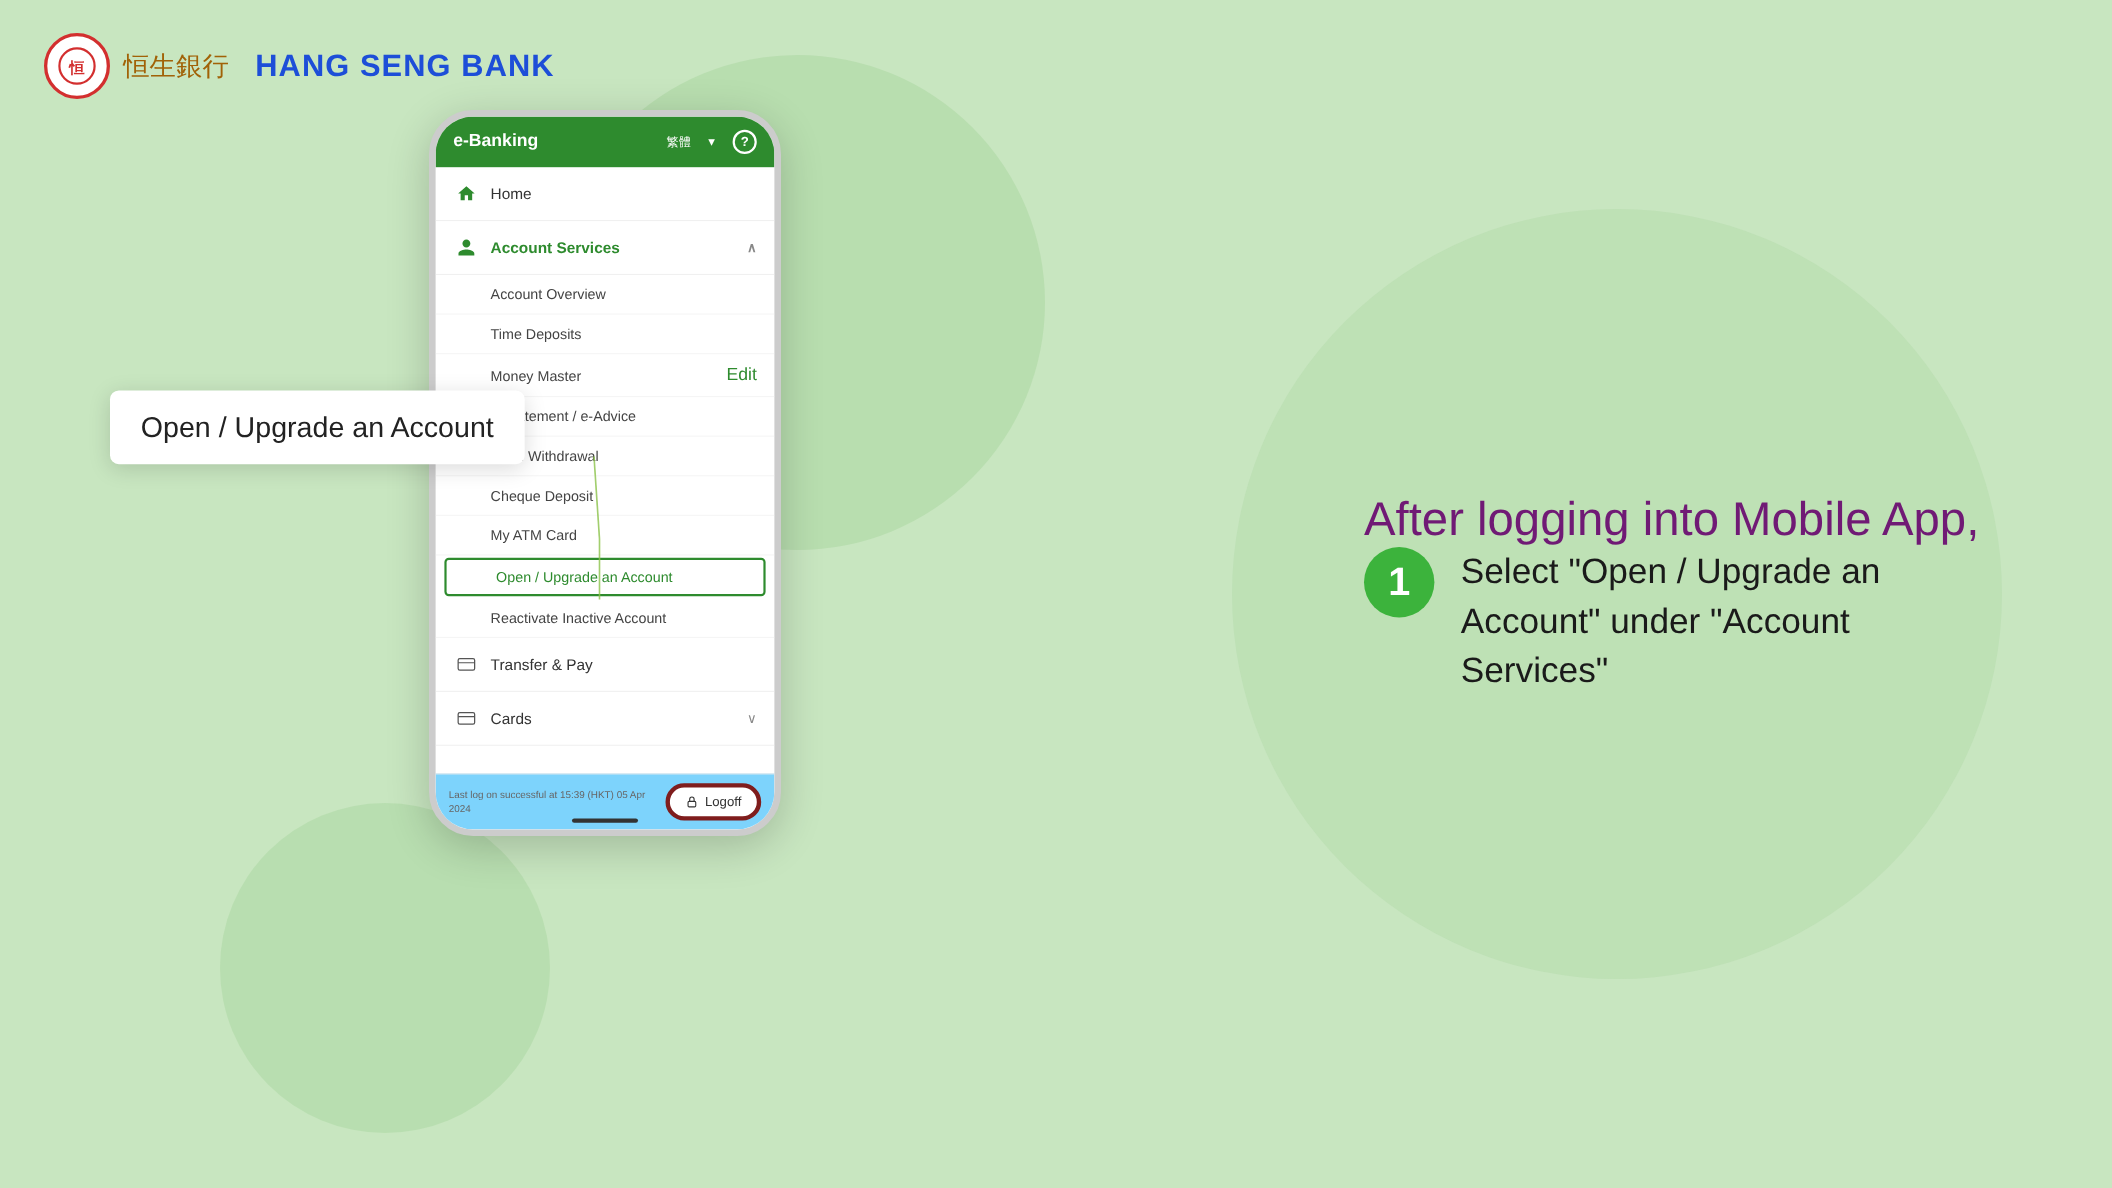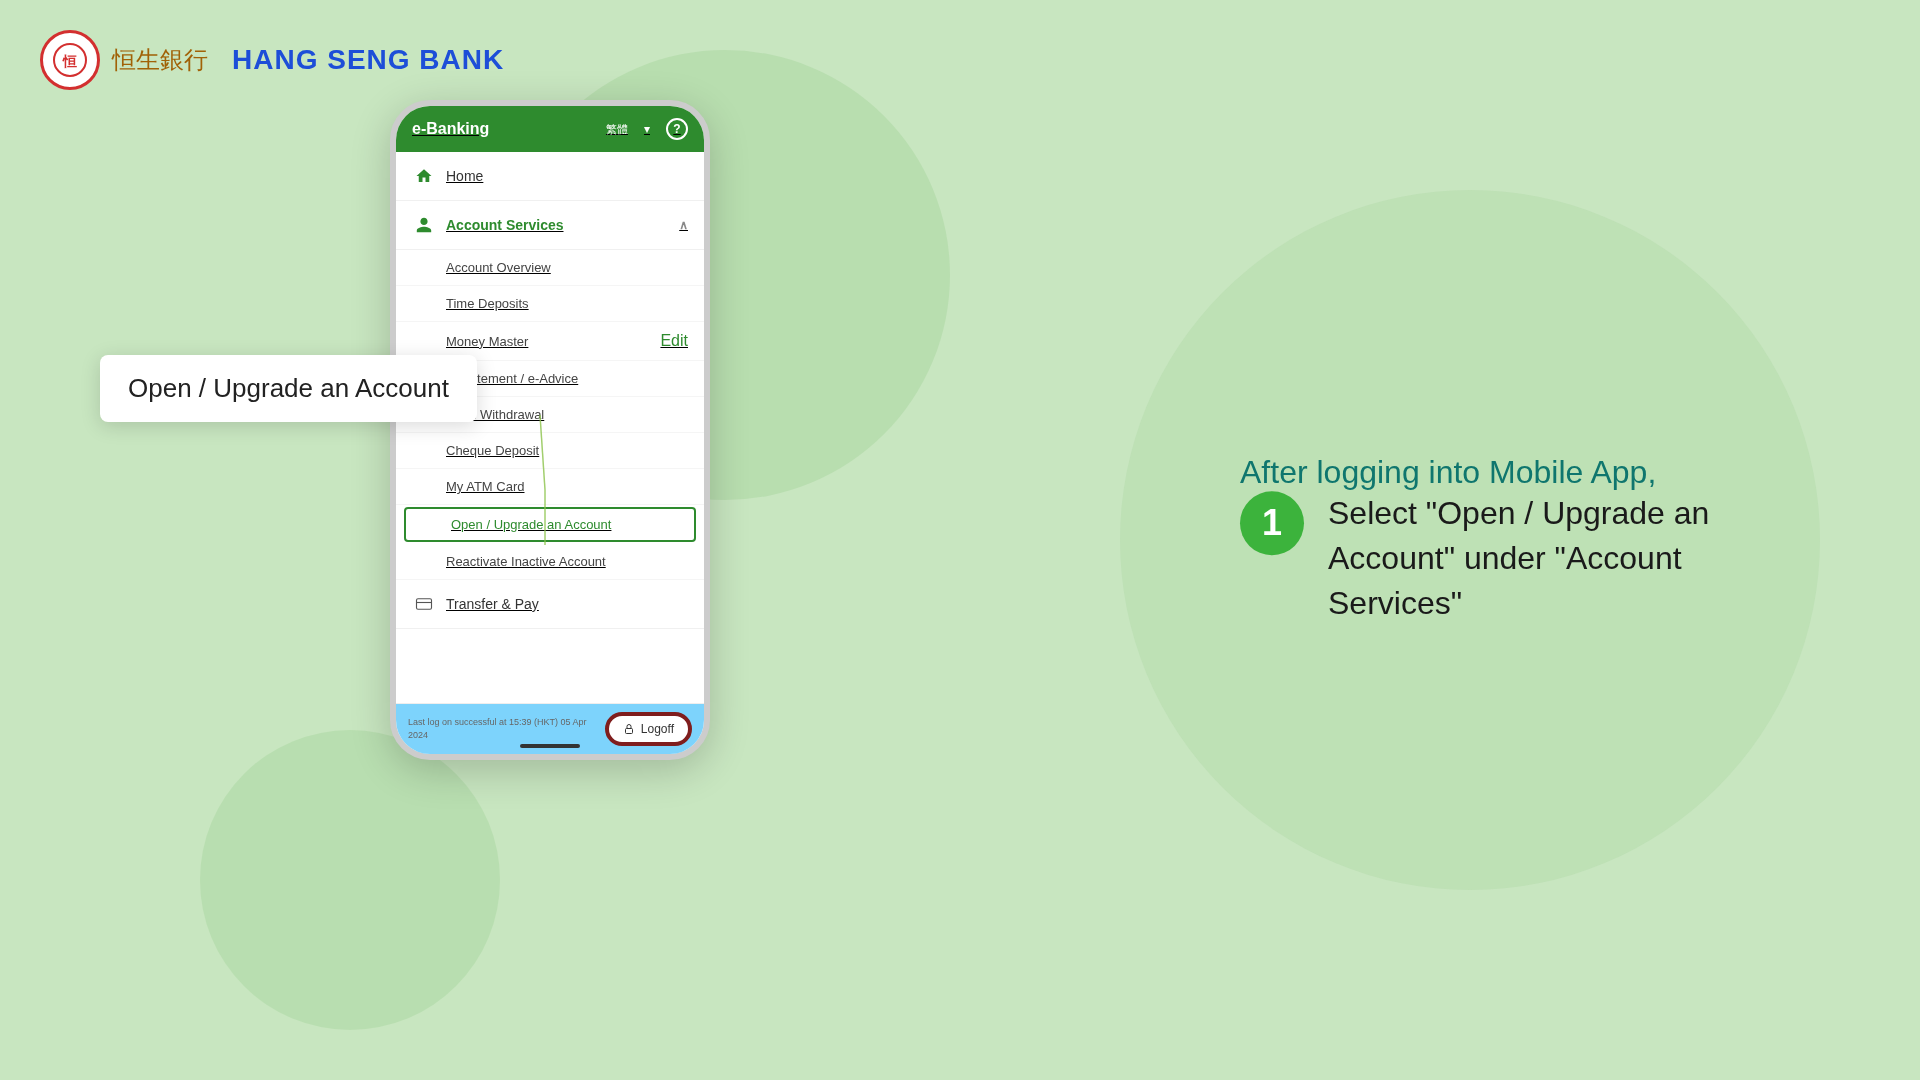--- a/index.html
+++ b/index.html
@@ -73,21 +73,20 @@
       margin-right: 20px;
     }
 
     
     .phone-container {
       position: absolute;
       left: 390px;
       top: 100px;
       width: 291px;
       height: 660px;
-      text-decoration: underline;
     }
     .phone-frame {
       width: 320px;
       height: 660px;
       background: white;
       border-radius: 40px;
       border: 6px solid #ccc;
       overflow: hidden;
       position: relative;
       box-shadow: 0 10px 40px rgba(0,0,0,0.2);
@@ -255,22 +254,22 @@
 
     
     .right-content {
       position: absolute;
       right: 80px;
       top: 50%;
       transform: translateY(-50%);
       width: 600px;
     }
     .subtitle-text {
-      font-size: 32px;
-      color: #0f766e;
+      font-size: 43px;
+      color: #701a75;
       font-weight: 400;
     }
     .step-container {
       display: flex;
       align-items: flex-start;
       gap: 24px;
     }
     .step-number {
       width: 64px;
       height: 64px;
@@ -389,20 +388,30 @@
       <div class="menu-item">
         <div class="menu-icon">
           <svg viewBox="0 0 24 24" fill="#555">
               <rect x="2" y="5" width="20" height="14" rx="2" fill="none" stroke="#555" stroke-width="1.5"></rect>
               <path d="M2 10h20" stroke="#555" stroke-width="1.5"></path>
             </svg>
         </div>
         <span>Transfer &amp; Pay</span>
       </div>
 
+      <div class="menu-item">
+        <div class="menu-icon">
+          <svg viewBox="0 0 24 24" fill="none" stroke="#555" stroke-width="1.5">
+              <rect x="2" y="5" width="20" height="14" rx="2"></rect>
+              <line x1="2" y1="10" x2="22" y2="10"></line>
+            </svg>
+        </div>
+        <span>Cards</span>
+        <span class="chevron">∨</span>
+      </div>
 
     </div>
 
     <div class="phone-bottom">
       <span class="last-login-text">Last log on successful at 15:39
 (HKT) 05 Apr 2024</span>
       <button class="logoff-btn">
         <svg width="12" height="12" viewBox="0 0 24 24" fill="none" stroke="#333" stroke-width="2">
           <rect x="5" y="11" width="14" height="10" rx="2"></rect>
           <path d="M8 11V7a4 4 0 0 1 8 0v4"></path>

